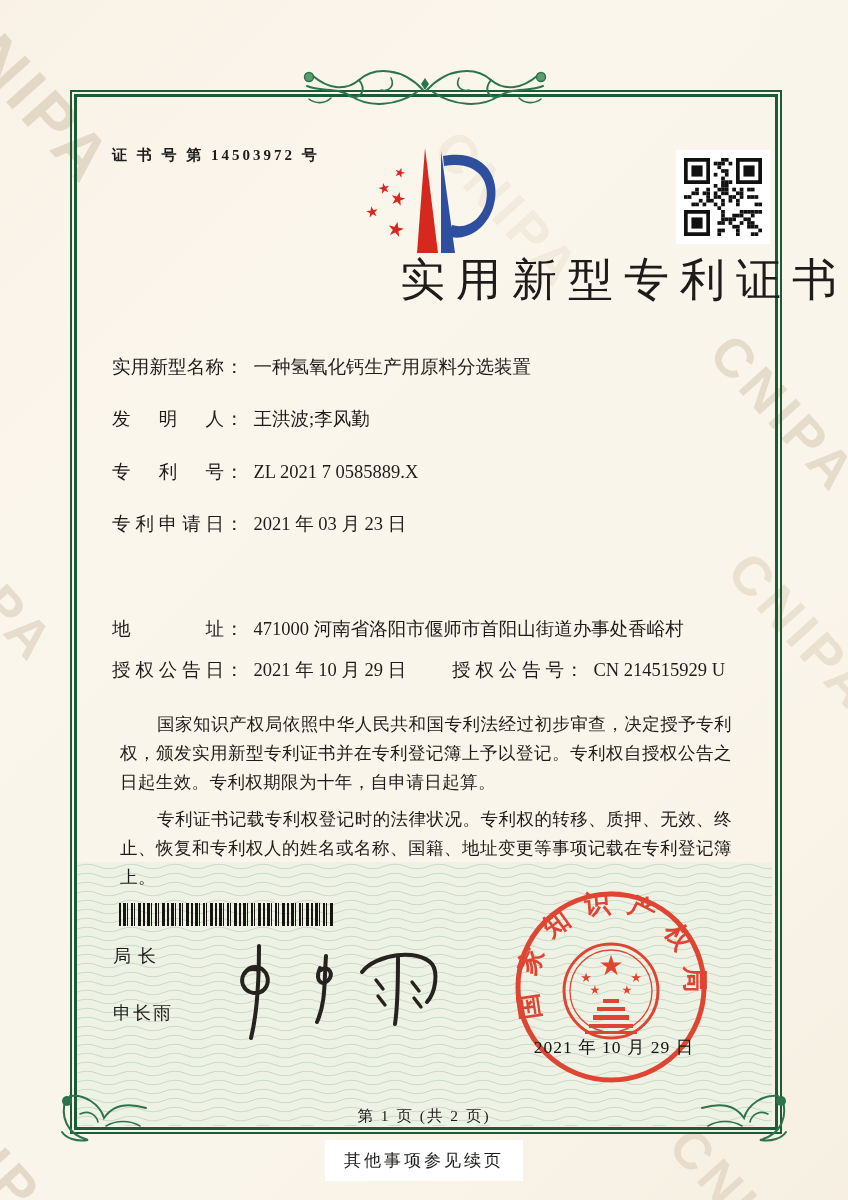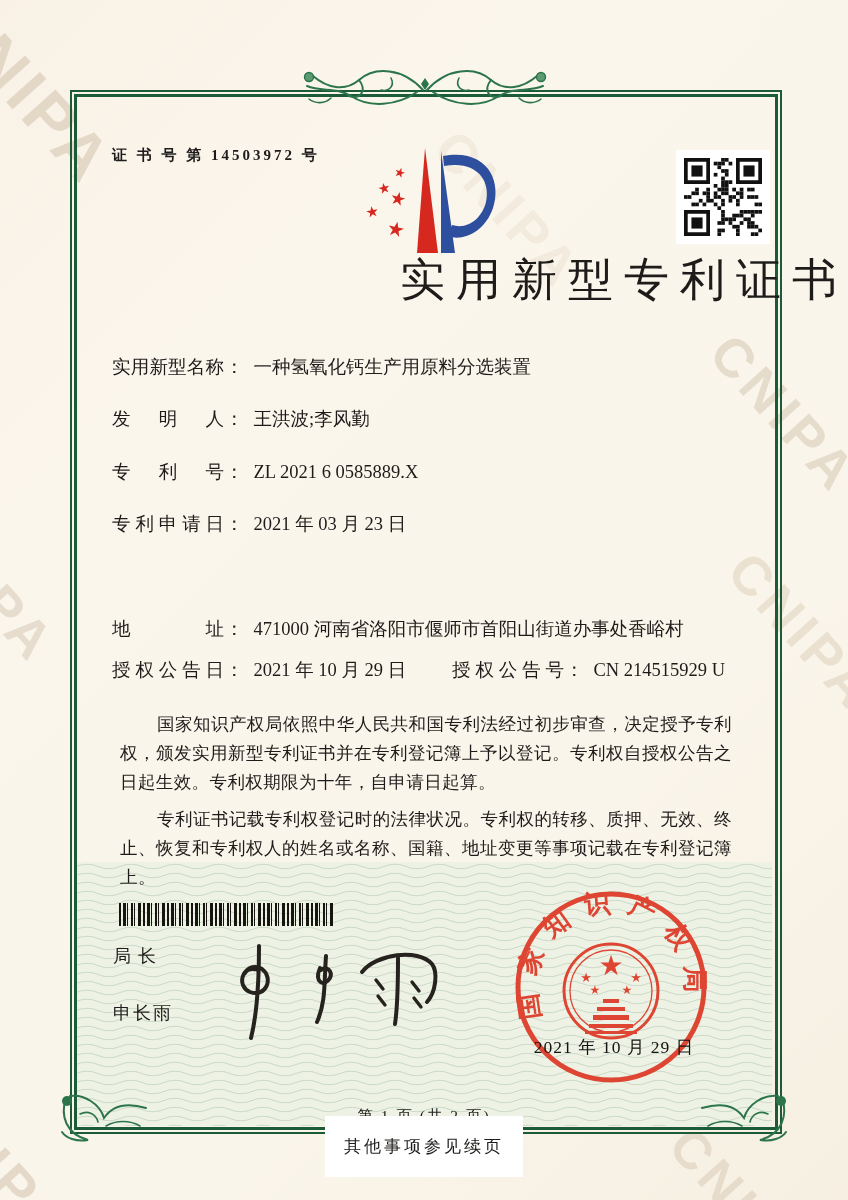--- a/index.html
+++ b/index.html
@@ -48,22 +48,22 @@
     background:repeating-linear-gradient(90deg,#17150f 0 2px,transparent 2px 4px,#17150f 4px 7px,
       transparent 7px 8px,#17150f 8px 9px,transparent 9px 12px,#17150f 12px 14px,transparent 14px 15px,
       #17150f 15px 16px,transparent 16px 19px,#17150f 19px 22px,transparent 22px 24px);}
   .dirLabel{position:absolute;left:113px;top:944px;font-size:18px;letter-spacing:7px;}
   .dirName{position:absolute;left:113px;top:1001px;font-size:18px;letter-spacing:2px;}
   .sig{position:absolute;left:212px;top:936px;width:248px;height:110px;}
   .seal{position:absolute;left:511px;top:887px;width:200px;height:200px;opacity:.93;}
   .sealDate{position:absolute;left:524px;top:1035px;width:180px;text-align:center;
             font-size:17.5px;letter-spacing:1px;color:#141311;}
   .pageNum{position:absolute;left:0;top:1086px;width:100%;text-align:center;font-size:15.5px;letter-spacing:2px;margin-top:20px;}
-  .contNote{position:absolute;left:50%;transform:translateX(-50%);top:1116px;background:#ffffff;
-            padding:19px 19px;font-size:17px;letter-spacing:3px;white-space:nowrap;}
+  .contNote{position:absolute;left:50%;transform:translateX(-50%);top:1140px;background:#ffffff;
+            padding:9px 19px;font-size:17px;letter-spacing:3px;white-space:nowrap;}
 </style>
 </head>
 <body>
 
 <div class="page">
 
   <span class="wm wm1">CNIPA</span>
   <span class="wm wm2">CNIPA</span>
   <span class="wm wm3">CNIPA</span>
   <span class="wm wm4">CNIPA</span>
@@ -250,21 +250,21 @@
 
   <h1 class="title">实用新型专利证书</h1>
 
   <div class="frow r1">
     <span class="flabel">实用新型名称</span><span class="colon">：</span><span>一种氢氧化钙生产用原料分选装置</span>
   </div>
   <div class="frow r2">
     <span class="flabel">发明人</span><span class="colon">：</span><span>王洪波;李风勤</span>
   </div>
   <div class="frow r3">
-    <span class="flabel">专利号</span><span class="colon">：</span><span>ZL 2021 6 0585889.X</span>
+    <span class="flabel">专利号</span><span class="colon">：</span><span>ZL 2021 7 0585889.X</span>
   </div>
   <div class="frow r4">
     <span class="flabel">专利申请日</span><span class="colon">：</span><span>2021 年 03 月 23 日</span>
   </div>
   <div class="frow r6">
     <span class="flabel">地址</span><span class="colon">：</span><span>471000  河南省洛阳市偃师市首阳山街道办事处香峪村</span>
   </div>
   <div class="frow r7">
     <span class="flabel">授权公告日</span><span class="colon">：</span><span>2021 年 10 月 29 日</span>
     <span class="g2">

